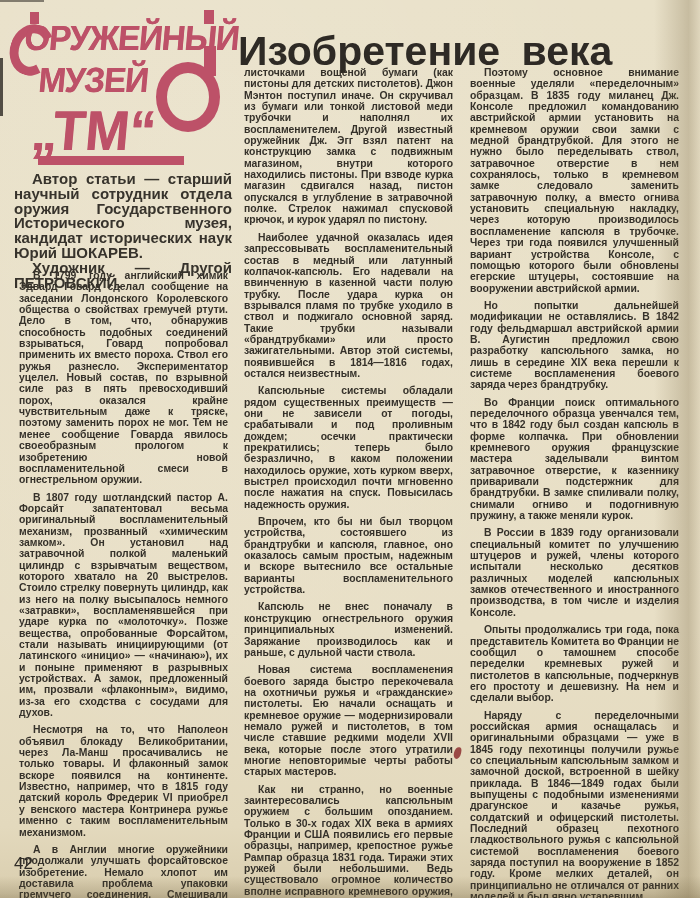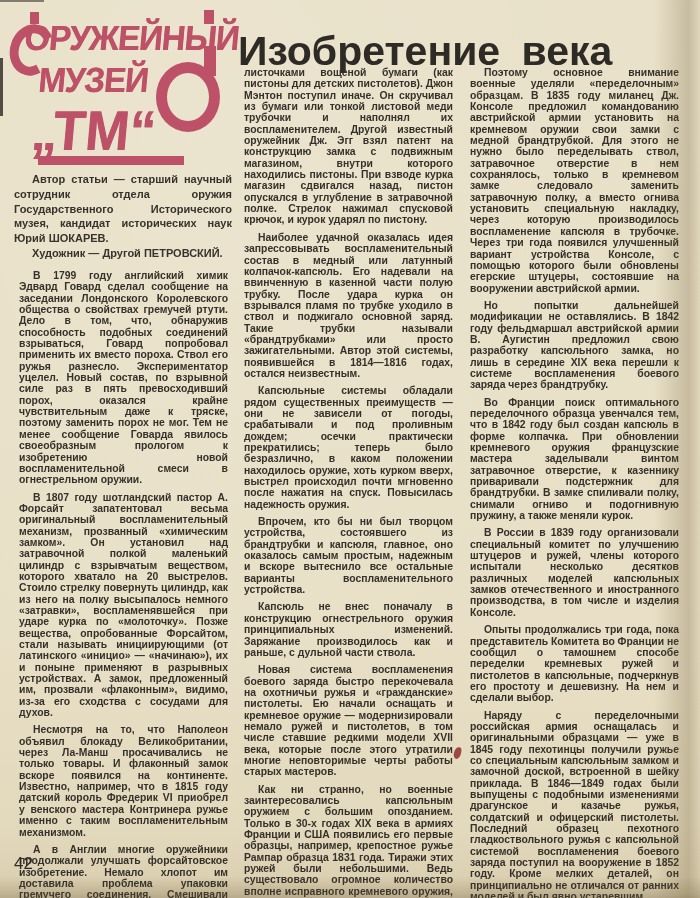--- a/index.html
+++ b/index.html
@@ -40,21 +40,21 @@
 
   
   .title{
     position:absolute; left:238px; top:2px; width:456px; text-align:left;
     font-size:41px; font-weight:700; letter-spacing:0px; word-spacing:10px;
     color:#2e2a25; line-height:1.1;
   }
 
   
   .author{position:absolute; left:14px; top:172px; width:218px;
-    font-size:11px; font-weight:700; line-height:14.8px; text-align:justify; color:#37332c;}
+    font-size:15px; font-weight:700; line-height:14.8px; text-align:justify; color:#37332c;}
   .author p{margin:0; text-indent:18px;}
 
   
   .col{position:absolute; width:221px; font-size:10.4px; font-weight:700;
     line-height:11.35px; text-align:justify; color:#35312a; hyphens:auto; -webkit-hyphens:auto;}
   .col p{margin:6px; text-indent:14px;}
   .col p.cont{text-indent:0;}
   .col1{left:13px;  top:264px; height:604px;}
   .col2{left:238px; top:61px;  height:800px;}
   .col3{left:464px; top:61px;  height:800px;}

